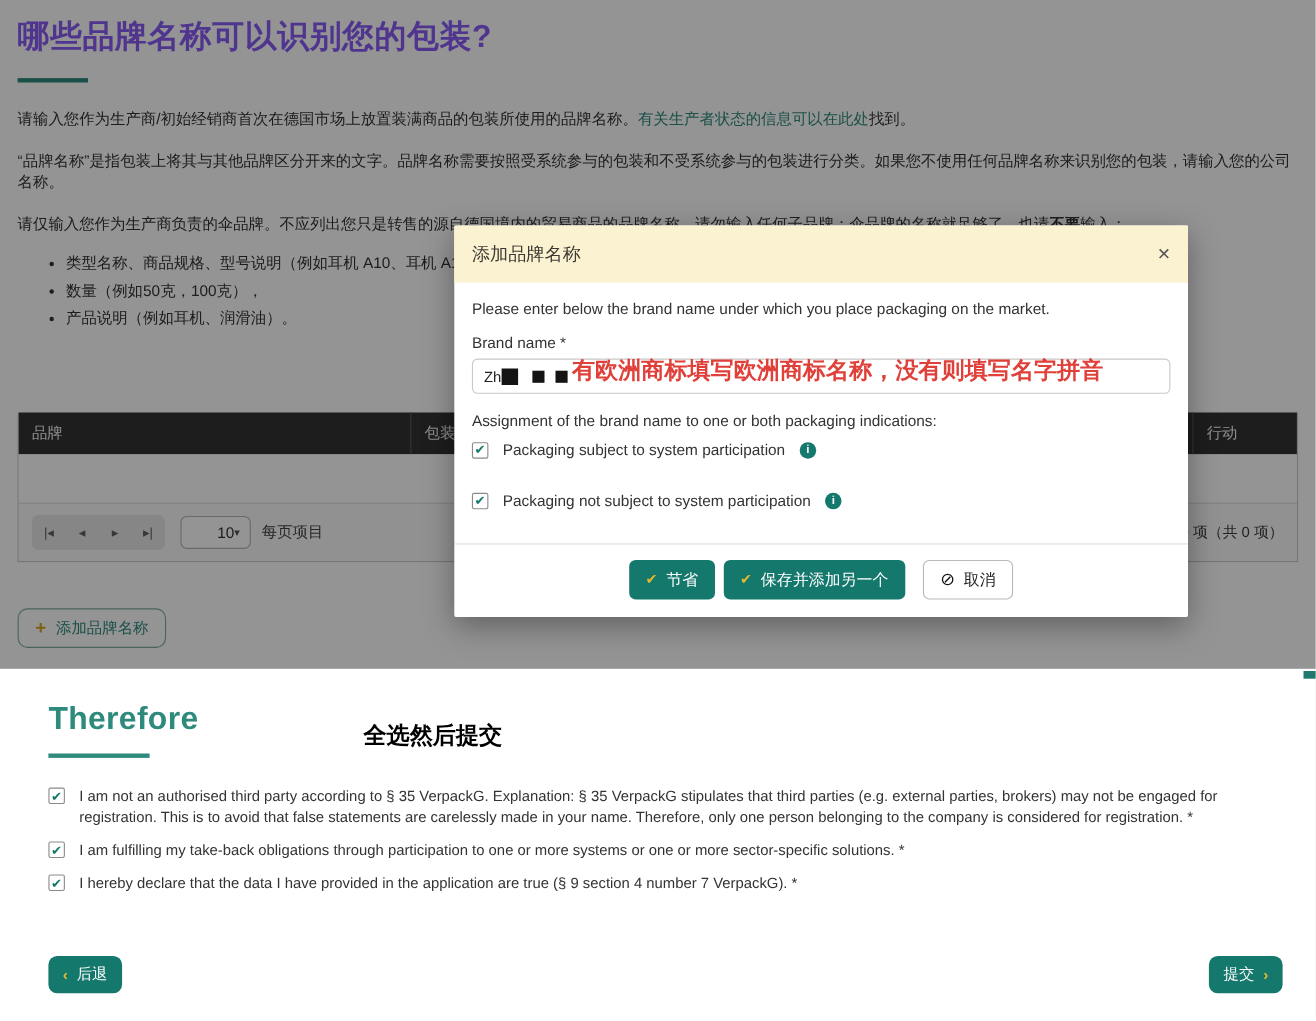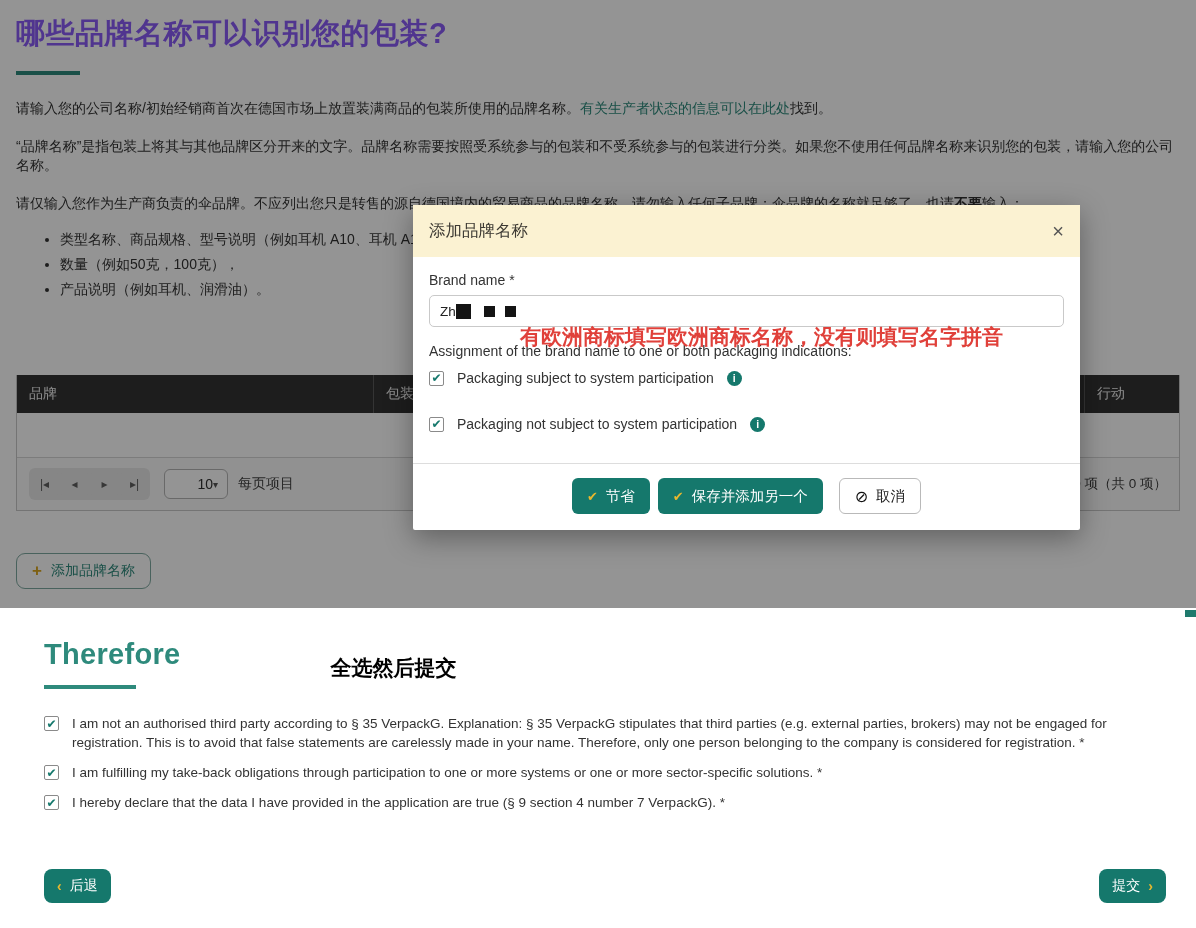--- a/index.html
+++ b/index.html
@@ -108,21 +108,21 @@
 </style>
 </head>
 <body>
 
 <div class="screen">
 
   <section class="top-section">
     <h1 class="page-title">哪些品牌名称可以识别您的包装?</h1>
     <div class="title-underline"></div>
 
-    <p class="para"><span>请输入您的公司名称/初始经销商首次在德国市场上放置装满商品的包装所使用的品牌名称。</span><a class="link">有关生产者状态的信息可以在此处</a><span>找到。</span></p>
+    <p class="para"><span>请输入您作为生产商/初始经销商首次在德国市场上放置装满商品的包装所使用的品牌名称。</span><a class="link">有关生产者状态的信息可以在此处</a><span>找到。</span></p>
 
     <p class="para">“品牌名称”是指包装上将其与其他品牌区分开来的文字。品牌名称需要按照受系统参与的包装和不受系统参与的包装进行分类。如果您不使用任何品牌名称来识别您的包装，请输入您的公司名称。</p>
 
     <p class="para"><span>请仅输入您作为生产商负责的伞品牌。不应列出您只是转售的源自德国境内的贸易商品的品牌名称。请勿输入任何子品牌；伞品牌的名称就足够了。也请</span><b>不要</b><span>输入：</span></p>
 
     <ul class="bullets">
       <li>类型名称、商品规格、型号说明（例如耳机 A10、耳机 A15）</li>
       <li>数量（例如50克，100克），</li>
       <li>产品说明（例如耳机、润滑油）。</li>
     </ul>
@@ -157,20 +157,21 @@
   </section>
 
   <div class="dim-overlay"></div>
 
   <div class="modal">
     <div class="modal-header">
       <span class="modal-title">添加品牌名称</span>
       <button class="modal-close">×</button>
     </div>
     <div class="modal-body">
+      <p class="modal-instruction">Please enter below the brand name under which you place packaging on the market.</p>
       <label class="brand-label">Brand name *</label>
       <div class="brand-input">
         <span class="val">Zh</span>
         <span class="redact r1"></span>
         <span class="redact r2"></span>
         <span class="redact r3"></span>
       </div>
       <p class="assign">Assignment of the brand name to one or both packaging indications:</p>
       <div class="cb-row">
         <span class="cb">

